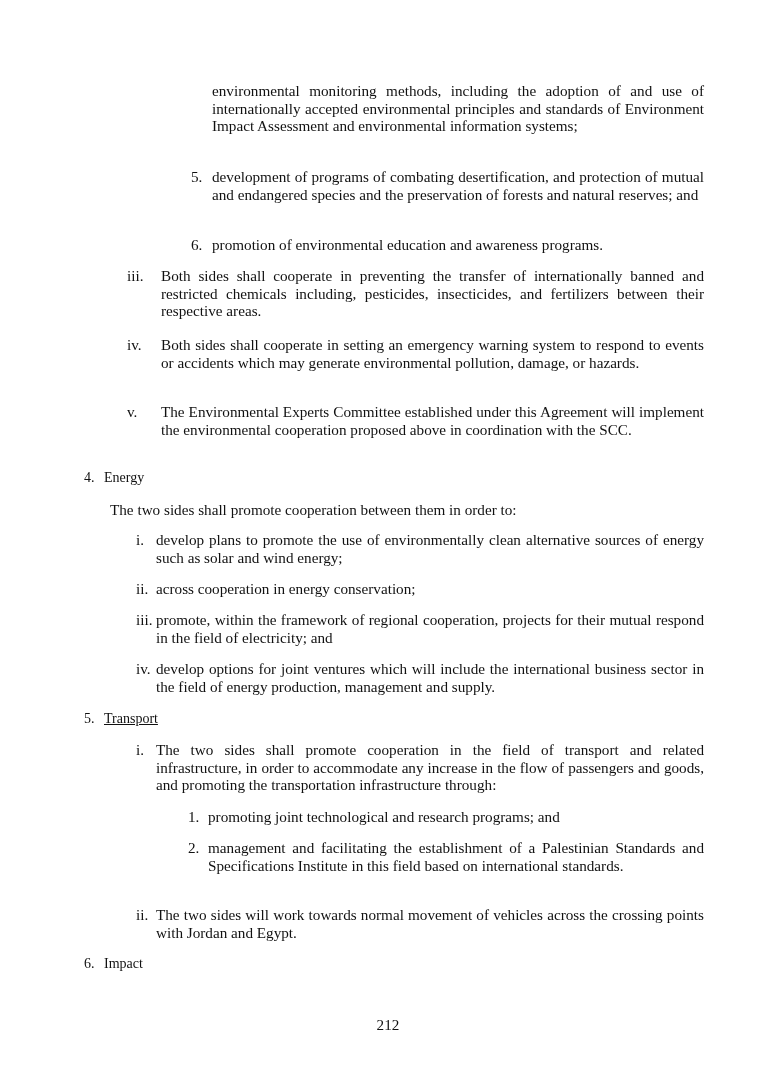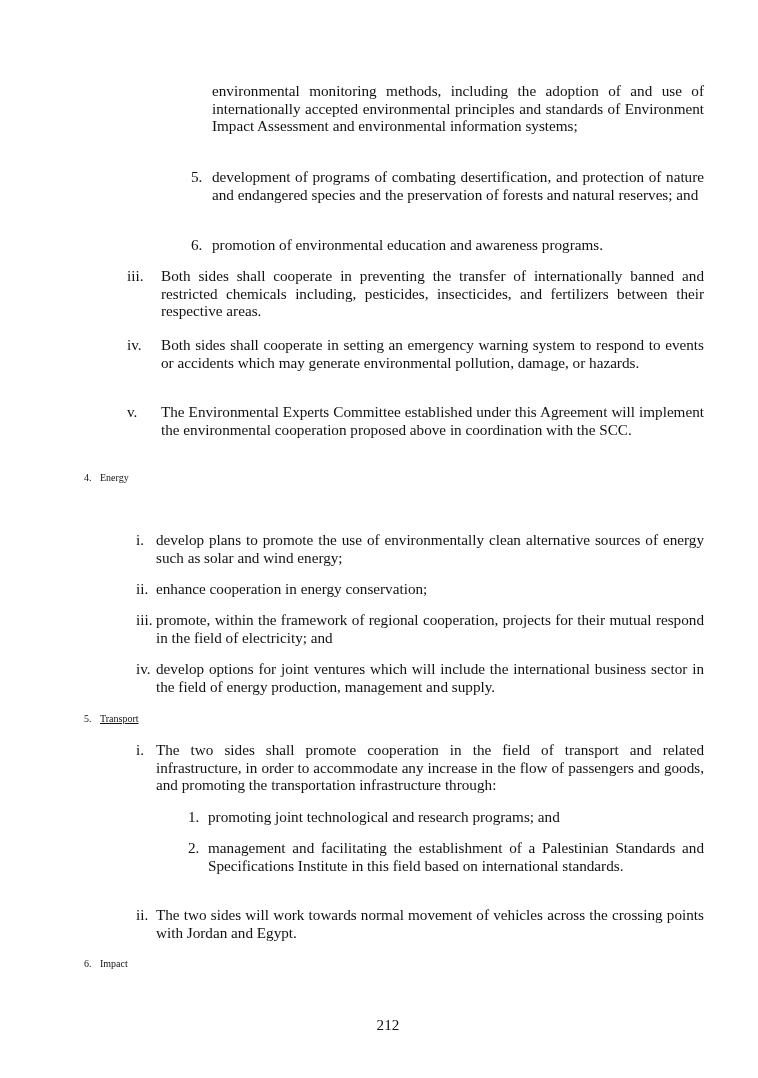--- a/index.html
+++ b/index.html
@@ -2,36 +2,36 @@
 <html><head>
 <meta charset="utf-8">
 <style>
   html, body { margin: 0; padding: 0; background: #ffffff; }
   body { width: 758px; height: 1078px; position: relative; overflow: hidden;
          font-family: "Liberation Serif", "DejaVu Serif", serif; color: #111; }
   .page { position: absolute; left: 9px; top: 0; width: 758px; height: 996px; margin-top: 16px; }
   .blk { position: absolute; font-size: 15.2px; line-height: 17.5px; text-align: justify; text-align-last: left; }
   .num { position: absolute; }
   .txt { display: block; }
-  .heading { position: absolute; font-size: 10px; line-height: 17.5px; }
+  .heading { position: absolute; font-size: 14px; line-height: 17.5px; }
   .plain { position: absolute; font-size: 15.2px; line-height: 17.5px; white-space: nowrap; }
   .pageno { position: absolute; left: 0; width: 758px; top: 1000px; text-align: center; font-size: 15.2px; }
 </style>
 </head>
 <body>
 
 <div class="page">
 
   <div class="blk" style="left:203px; top:66px; width:492px;">
     <span class="txt">environmental monitoring methods, including the adoption of and use of internationally accepted environmental principles and standards of Environment Impact Assessment and environmental information systems;</span>
   </div>
 
   <div class="blk" style="left:203px; top:152px; width:492px;">
     <span class="num" style="left:-21px;">5.</span>
-    <span class="txt">development of programs of combating desertification, and protection of nature and endangered species and the preservation of forests and natural reserves; and</span>
+    <span class="txt">development of programs of combating desertification, and protection of mutual and endangered species and the preservation of forests and natural reserves; and</span>
   </div>
 
   <div class="blk" style="left:203px; top:220px; width:492px;">
     <span class="num" style="left:-21px;">6.</span>
     <span class="txt">promotion of environmental education and awareness programs.</span>
   </div>
 
   <div class="blk" style="left:152px; top:251px; width:543px;">
     <span class="num" style="left:-34px;">iii.</span>
     <span class="txt">Both sides shall cooperate in preventing the transfer of internationally banned and restricted chemicals including, pesticides, insecticides, and fertilizers between their respective areas.</span>
@@ -45,29 +45,30 @@
   <div class="blk" style="left:152px; top:387px; width:543px;">
     <span class="num" style="left:-34px;">v.</span>
     <span class="txt">The Environmental Experts Committee established under this Agreement will implement the environmental cooperation proposed above in coordination with the SCC.</span>
   </div>
 
   <div class="heading" style="left:75px; top:453px;">
     <span>4.</span>
     <span style="margin-left:6px;">Energy</span>
   </div>
 
+  <div class="plain" style="left:101px; top:485px;">The two sides shall promote cooperation between them in order to:</div>
 
   <div class="blk" style="left:147px; top:515px; width:548px;">
     <span class="num" style="left:-20px;">i.</span>
     <span class="txt">develop plans to promote the use of environmentally clean alternative sources of energy such as solar and wind energy;</span>
   </div>
 
   <div class="blk" style="left:147px; top:564px; width:548px;">
     <span class="num" style="left:-20px;">ii.</span>
-    <span class="txt">enhance cooperation in energy conservation;</span>
+    <span class="txt">across cooperation in energy conservation;</span>
   </div>
 
   <div class="blk" style="left:147px; top:595px; width:548px;">
     <span class="num" style="left:-20px;">iii.</span>
     <span class="txt">promote, within the framework of regional cooperation, projects for their mutual respond in the field of electricity; and</span>
   </div>
 
   <div class="blk" style="left:147px; top:644px; width:548px;">
     <span class="num" style="left:-20px;">iv.</span>
     <span class="txt">develop options for joint ventures which will include the international business sector in the field of energy production, management and supply.</span>

